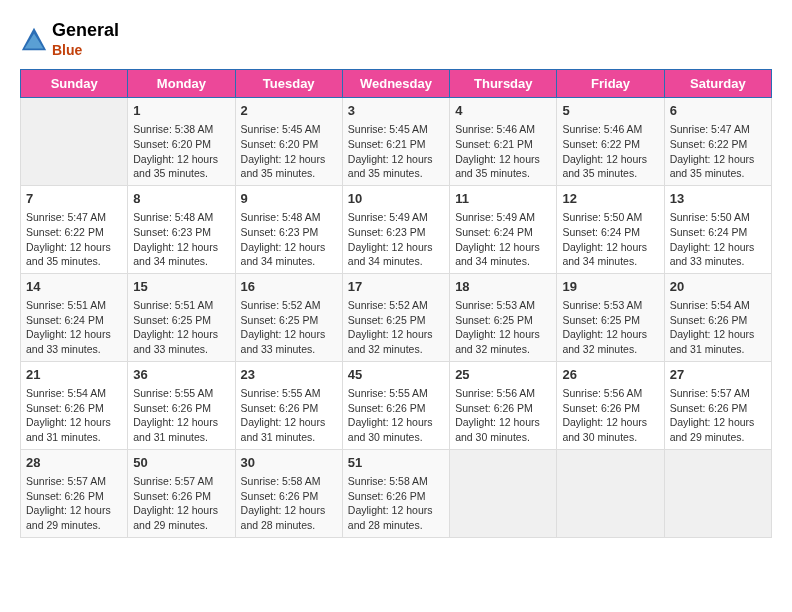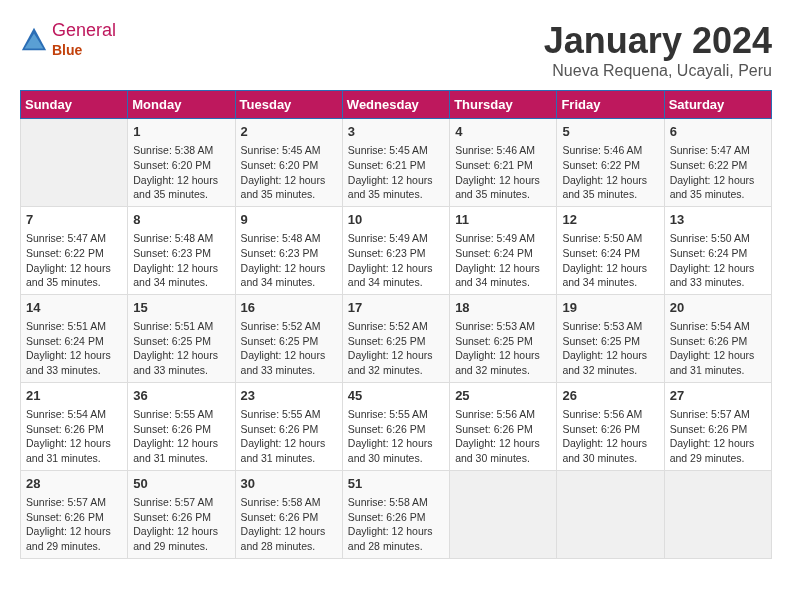--- a/index.html
+++ b/index.html
@@ -16,22 +16,22 @@
       align-items: flex-start;
       margin-bottom: 10px;
     }
     .logo {
       display: flex;
       align-items: center;
       gap: 4px;
     }
     .logo-text-general {
       font-size: 18px;
-      font-weight: normal;
-      color: #be185d;
+      font-weight: bold;
+      color: #000000;
     }
     .logo-text-blue {
       font-size: 14px;
       font-weight: bold;
       color: #c2410c;
     }
     .logo-icon {
       width: 28px;
       height: 28px;
     }
@@ -46,26 +46,26 @@
     .location-title {
       font-size: 16px;
       color: #555;
     }
     table {
       width: 100%;
       border-collapse: collapse;
       table-layout: fixed;
     }
     thead tr th {
-      background-color: #be185d;
+      background-color: #ec4899;
       color: white;
       font-size: 13px;
       font-weight: bold;
       padding: 6px 4px;
-      text-align: left;
+      text-align: center;
       border: 1px solid #2a6db5;
     }
     tbody tr td {
       vertical-align: top;
       border: 1px solid #ddd;
       padding: 4px 5px;
       font-size: 10.5px;
       color: #333;
       line-height: 1.4;
       min-height: 80px;
@@ -94,24 +94,20 @@
   <div class="logo">
     <svg class="logo-icon" viewBox="0 0 30 30" xmlns="http://www.w3.org/2000/svg">
       <polygon points="15,2 28,26 2,26" fill="#2a6db5"></polygon>
       <polygon points="15,8 25,24 5,24" fill="#5a9fd4"></polygon>
     </svg>
     <div>
       <span class="logo-text-general">General</span><br>
       <span class="logo-text-blue">Blue</span>
     </div>
   </div>
-  <div class="title-block">
-    <div class="month-title">January 2024</div>
-    <div class="location-title">Nueva Requena, Ucayali, Peru</div>
-  </div>
 </div>
 
 <table>
   <thead>
     <tr>
 
     <th>Sunday</th>
         <th>Monday</th>
         <th>Tuesday</th>
         <th>Wednesday</th>

